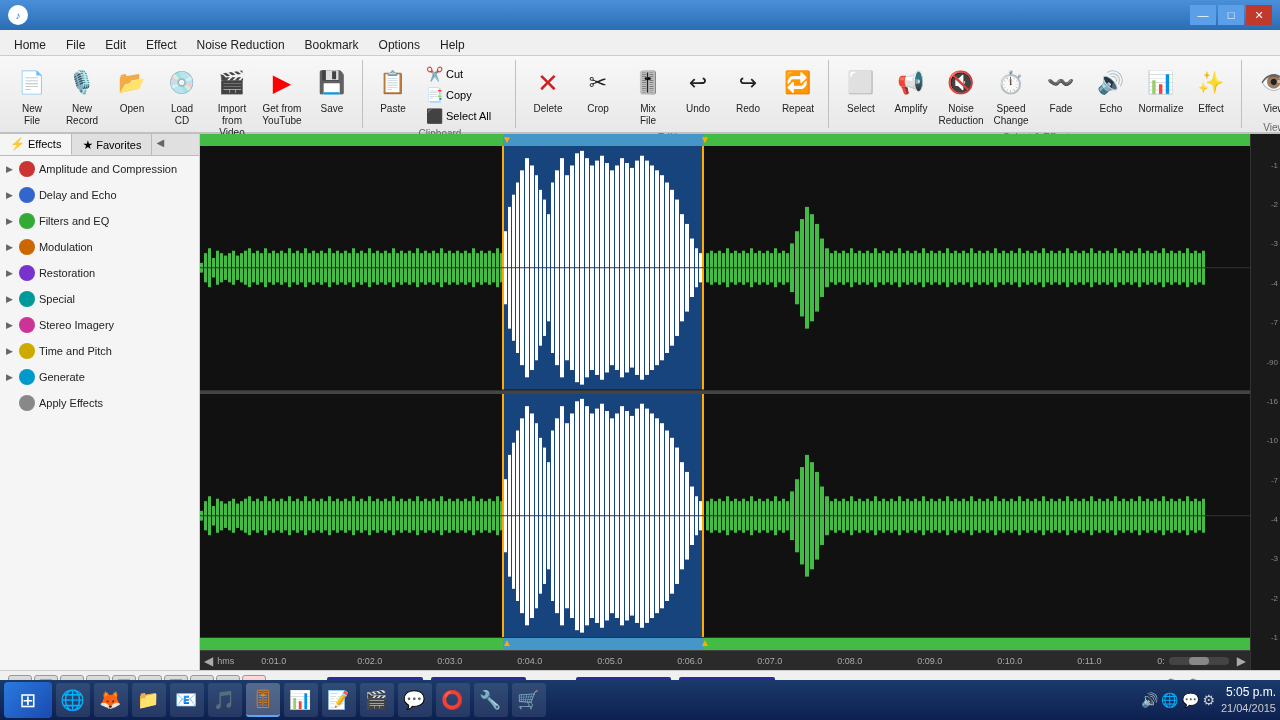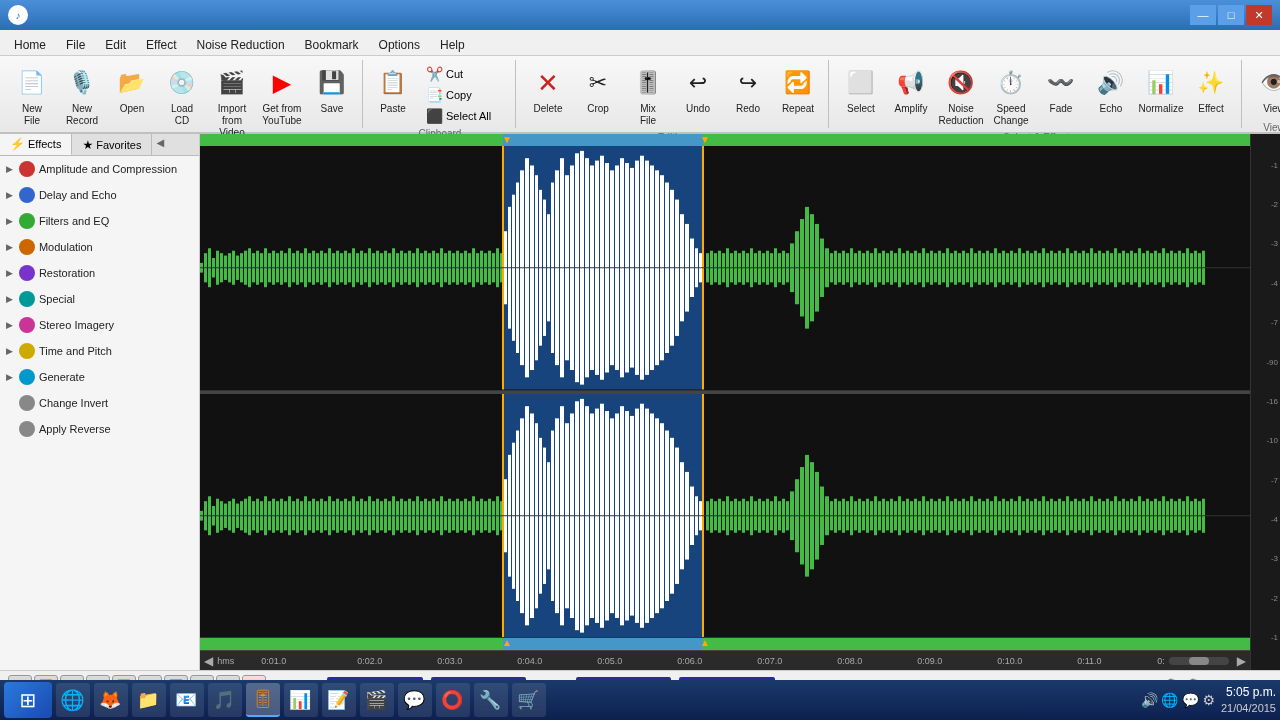--- a/index.html
+++ b/index.html
@@ -581,28 +581,21 @@
       <div class="effect-group-header">
         <span class="chevron">▶</span>
         <span class="effect-icon icon-cyan"></span>
         <span>Generate</span>
       </div>
     </div>
     <div class="effect-group">
       <div class="effect-group-header">
         <span style="width:9px;"></span>
         <span class="effect-icon icon-gray"></span>
-        <span>Change Invert</span>
-      </div>
-    </div>
-    <div class="effect-group">
-      <div class="effect-group-header">
-        <span style="width:9px;"></span>
-        <span class="effect-icon icon-gray"></span>
-        <span>Apply Reverse</span>
+        <span>Apply Effects</span>
       </div>
     </div>
   </div>
 
   <div id="waveform-area">
 
     <div style="height:12px; background:#44bb44; position:relative; z-index:2;">
 
       <div style="position:absolute; left:303px; top:0; width:200px; height:12px; background:#4488ff; opacity:0.7;"></div>
       <div class="top-selection-arrow" style="left:302px;">▼</div>

